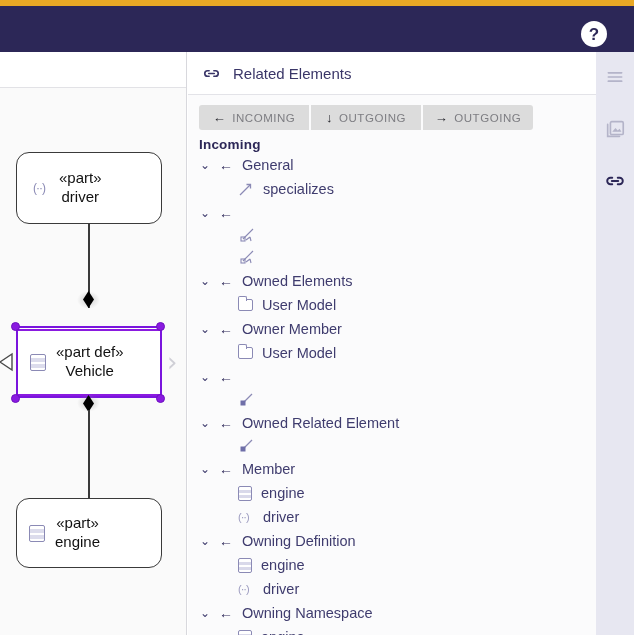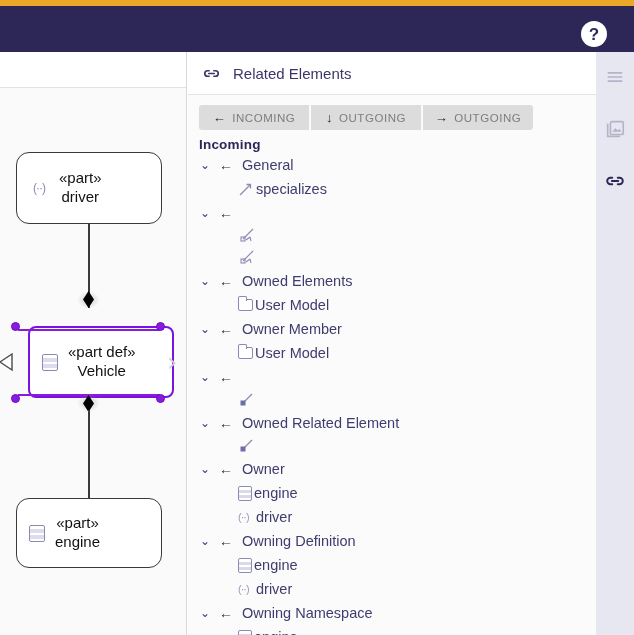--- a/index.html
+++ b/index.html
@@ -75,23 +75,22 @@
   }
   .ico-part::before, .ico-part::after {
     content: ""; position: absolute; left: 0; right: 0; height: 4px;
     background: #dcdcec;
   }
   .ico-part::before { top: 3px; }
   .ico-part::after  { top: 9px; }
 
   
   .node.selected {
-    border: 2.2px solid #7a14dd; border-radius: 8px;
+    border: 2.2px solid #7a14dd; border-radius: 0;
     box-shadow: inset 0 0 0 1px #ffffff;
-    margin-left: 12px;
   }
   .sel-handle {
     position: absolute; width: 9px; height: 9px; border-radius: 50%;
     background: #8a1ae0; border: 1px solid #6d10c0;
   }
   .sel-bar {
     position: absolute; background: #8a1ae0; height: 2px;
   }
 
   
@@ -143,21 +142,21 @@
     font-size: 13.5px; font-weight: bold; color: #2c2757;
     margin: 7px 0 1px 11px; letter-spacing: .2px;
   }
 
   .tree { position: relative; }
   .row {
     display: flex; align-items: center; height: 24px;
     font-size: 14.5px; color: #3f3c6e; white-space: nowrap;
   }
   .row.group { padding-left: 12px; gap: 8px; }
-  .row.child { padding-left: 50px; gap: 2px; }
+  .row.child { padding-left: 50px; gap: 9px; }
   .row.child-icononly { padding-left: 52px; height: 22px; }
   .chev {
     color: #3f3c6e; font-size: 12px; width: 11px;
     display: inline-block; line-height: 1; cursor: pointer;
   }
   .arrow-in { color: #2c2757; font-size: 14px; width: 15px; line-height: 1; }
   .row-label { line-height: 1; }
 
   
   .ico-folder {
@@ -391,21 +390,21 @@
           <svg width="18" height="15" viewBox="0 0 18 15">
               <path d="M3 12 L12 3" stroke="#8b8ab5" stroke-width="1.2"></path>
               <rect x="1" y="10" width="4" height="4" fill="#6f6fa8" stroke="#6f6fa8" stroke-width="1"></rect>
             </svg>
         </span>
       </div>
 
       <div class="row group">
         <span class="chev">⌄</span>
         <span class="arrow-in">←</span>
-        <span class="row-label">Owner</span>
+        <span class="row-label">Member</span>
       </div>
       <div class="row child">
         <span class="ico-tree-part"></span>
         <span class="row-label">engine</span>
       </div>
       <div class="row child">
         <span class="ico-tree-item">(··)</span>
         <span class="row-label">driver</span>
       </div>
 

